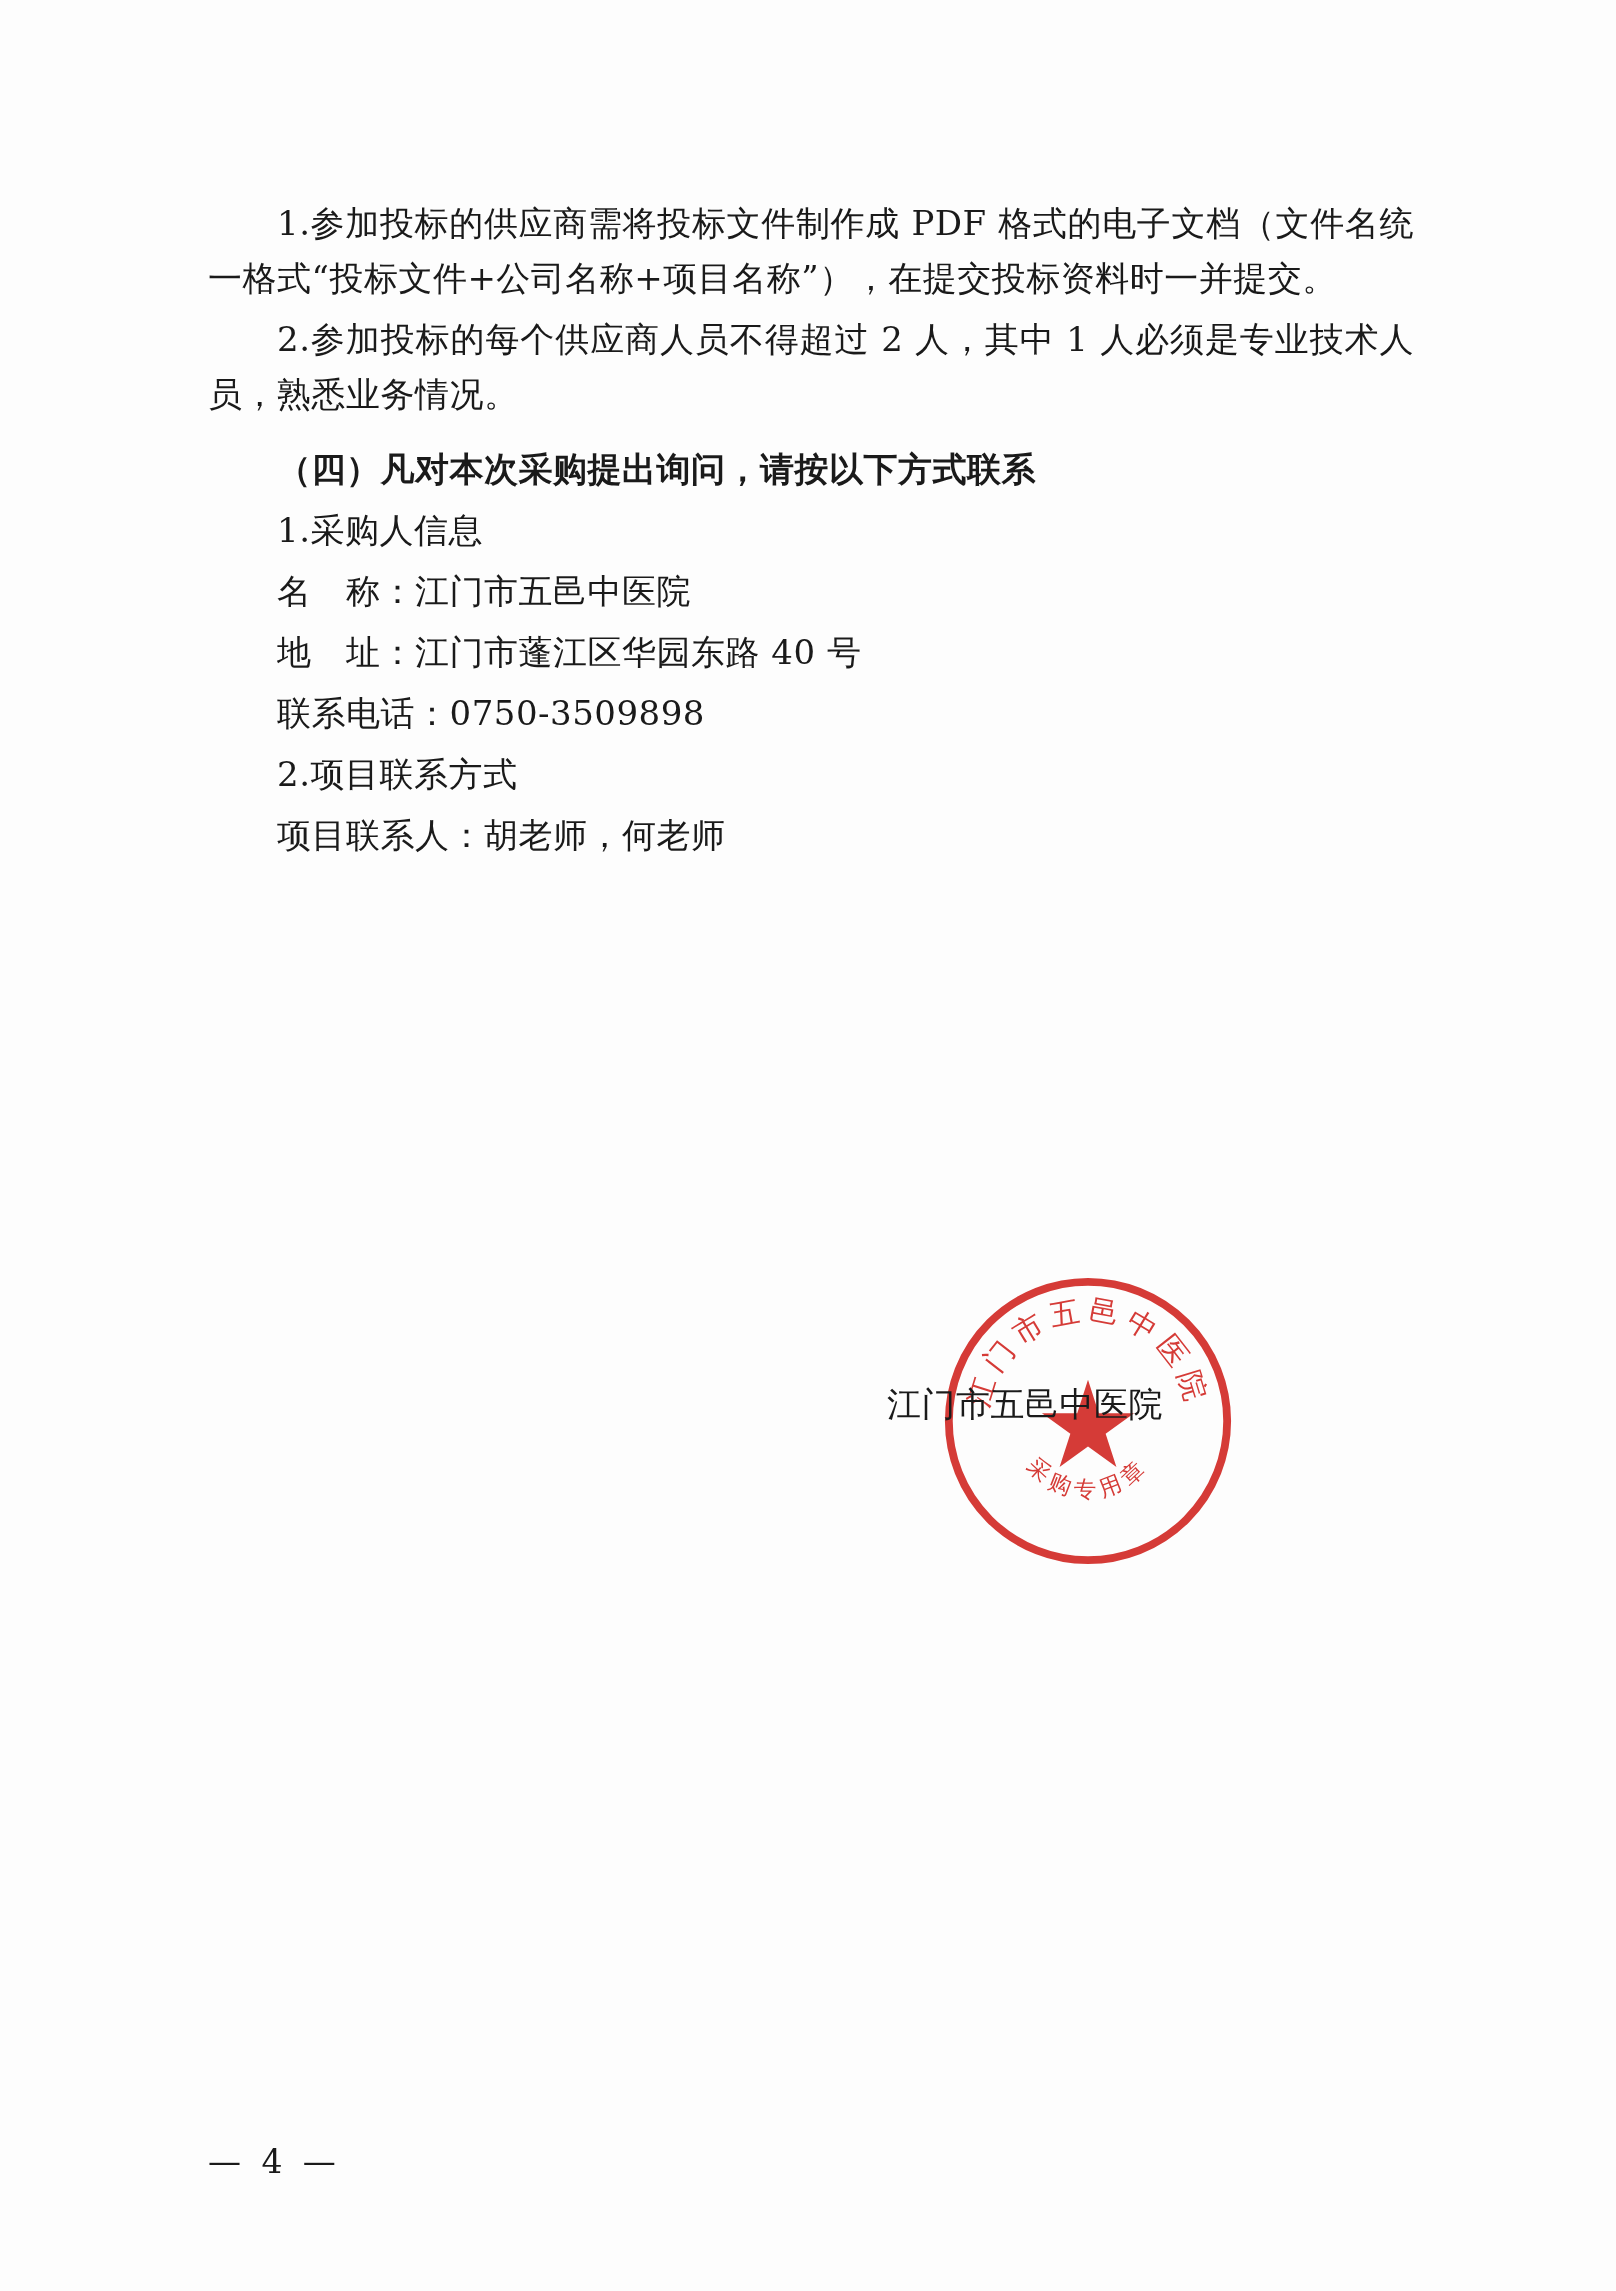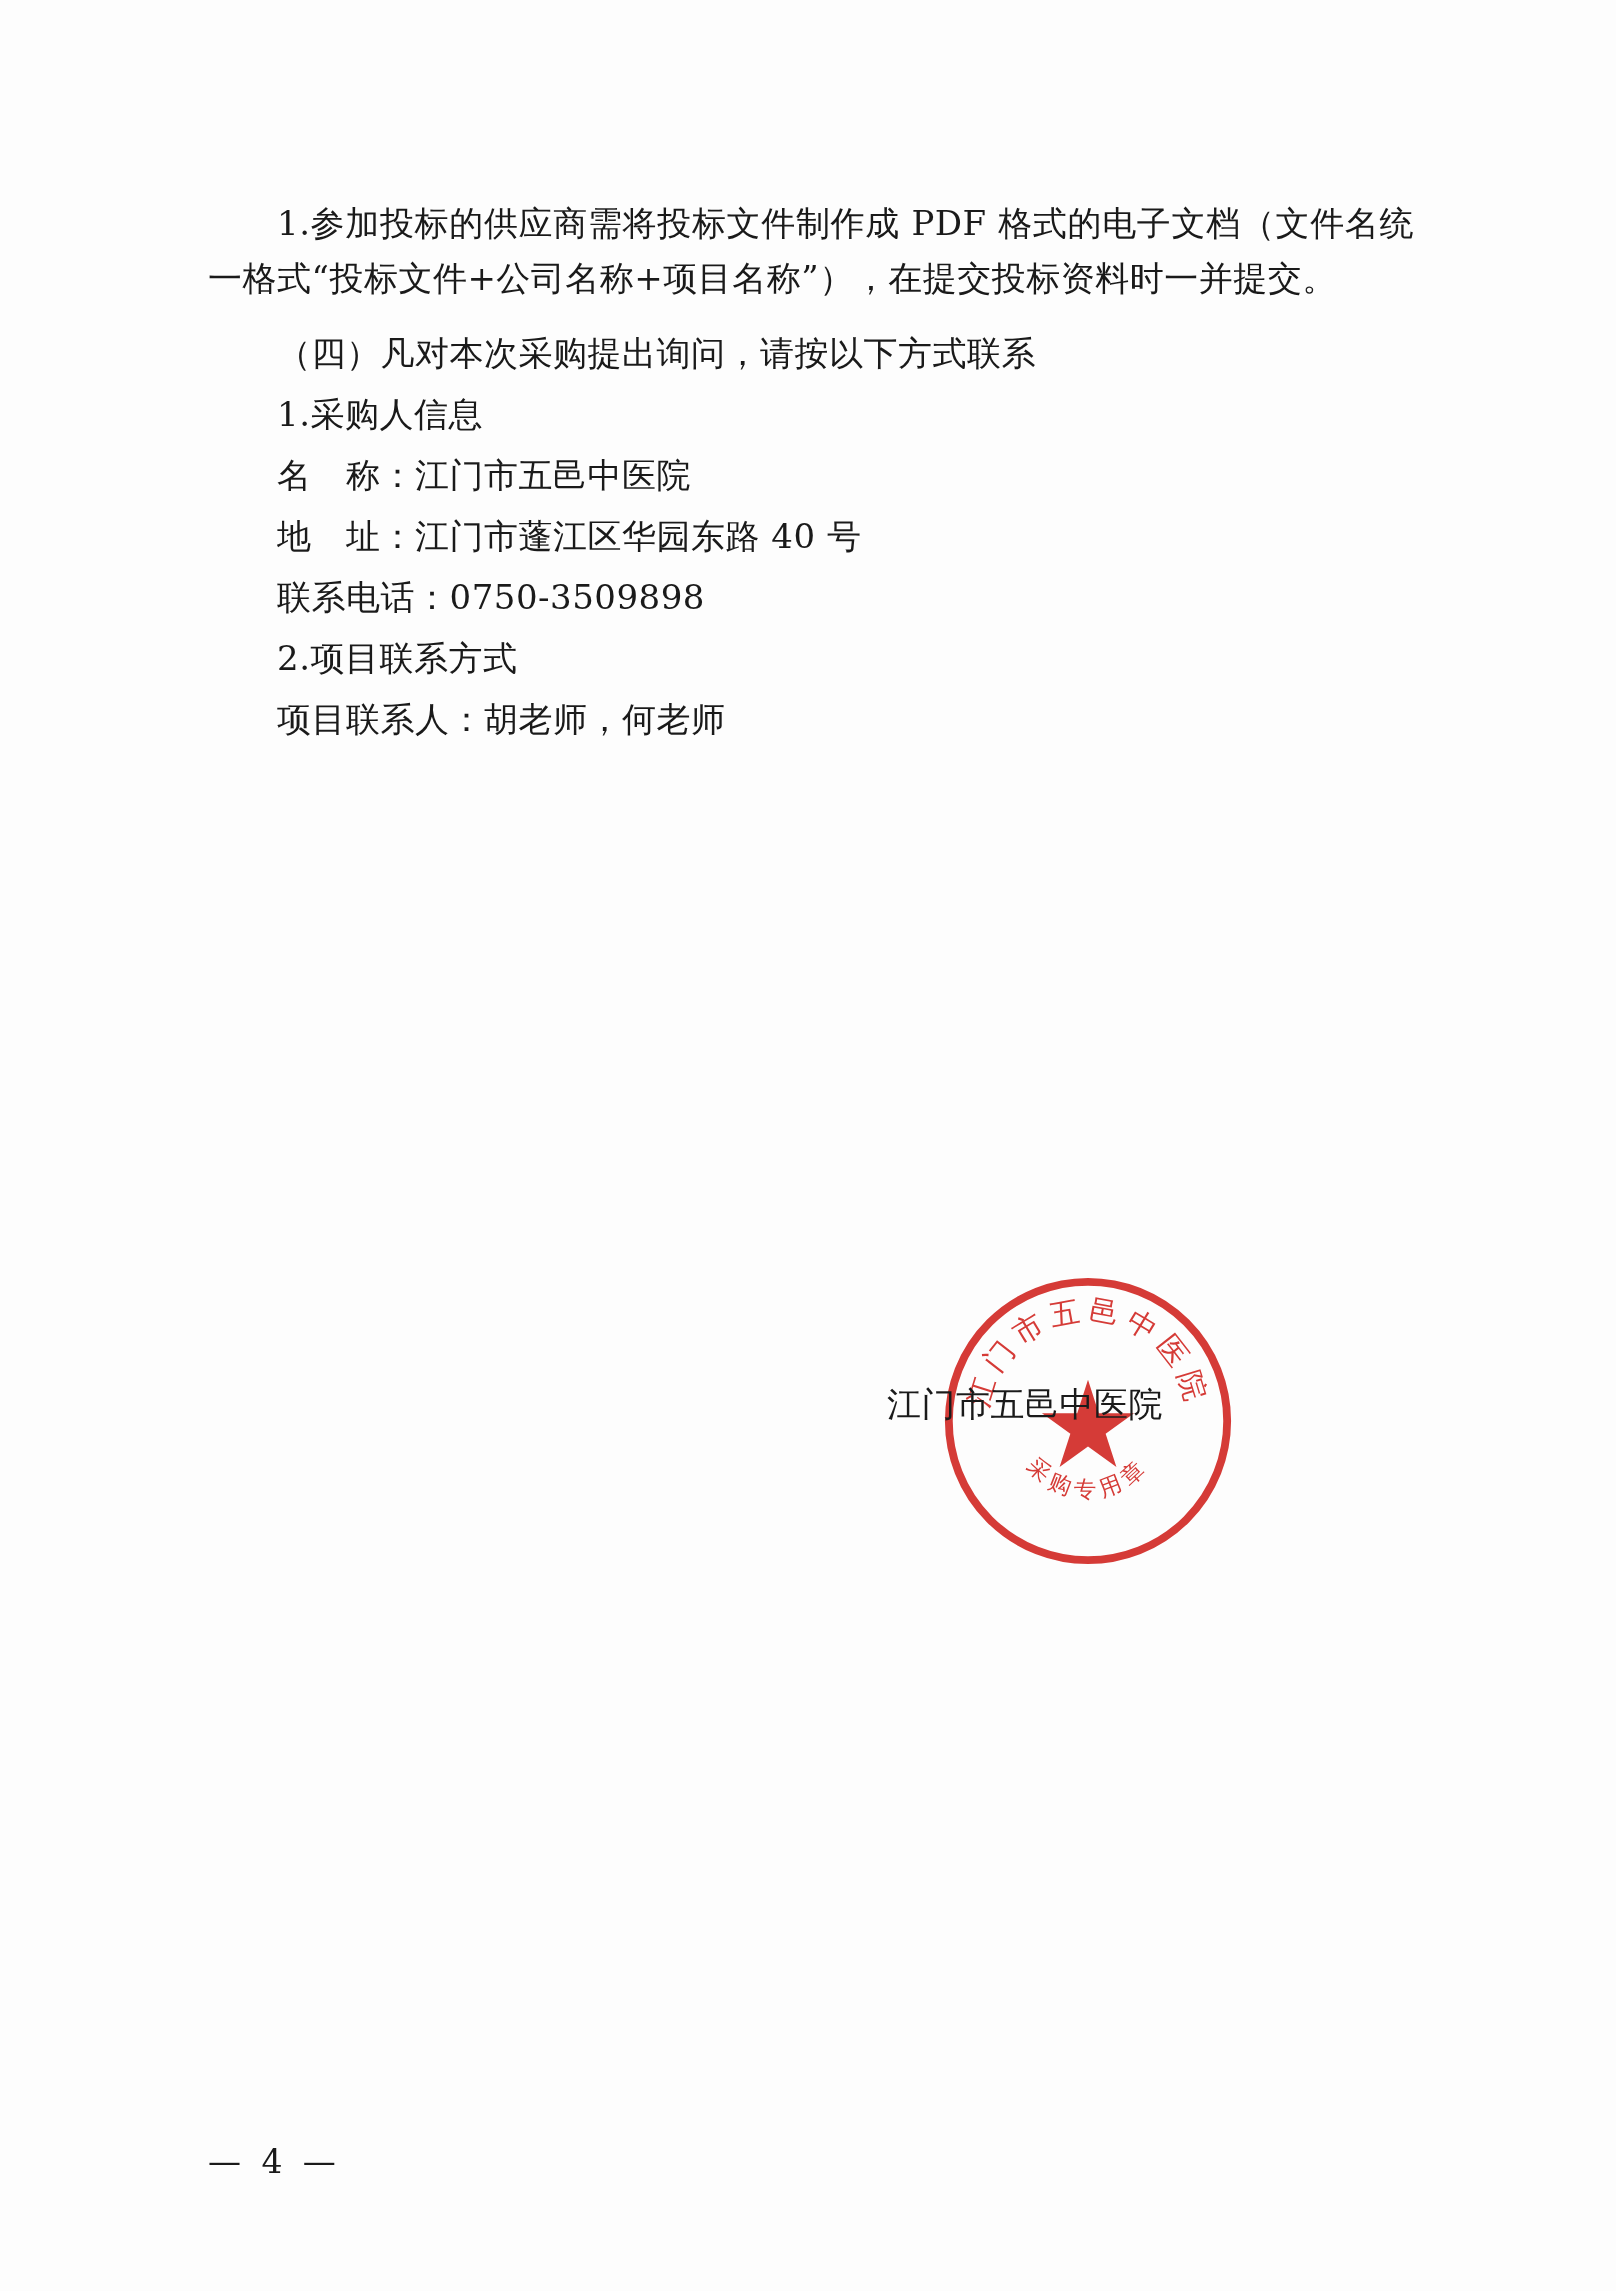--- a/index.html
+++ b/index.html
@@ -23,21 +23,21 @@
     width: 1206px;
   }
   p {
     margin: 0 0 5.9px 0;
     font-size: 34px;
     line-height: 1.62;
     letter-spacing: 0.5px;
     text-align: justify;
   }
   .indent { text-indent: 69px; }
-  .bold { font-weight: normal; margin-top: 20px; }
+  .bold { font-weight: bold; margin-top: 20px; }
 
   
   .sign-block {
     position: absolute;
     left: 887px;
     top: 1377px;
     width: 412px;
     font-size: 34px;
     line-height: 1.62;
     letter-spacing: 1px;
@@ -68,20 +68,21 @@
   }
   .footer .num { padding: 0 5.9px; }
 </style>
 </head>
 <body>
 
 <div class="page">
 
   <div class="content">
     <p class="indent">1.参加投标的供应商需将投标文件制作成 PDF 格式的电子文档（文件名统一格式“投标文件+公司名称+项目名称”），在提交投标资料时一并提交。</p>
+    <p class="indent">2.参加投标的每个供应商人员不得超过 2 人，其中 1 人必须是专业技术人员，熟悉业务情况。</p>
     <p class="indent bold">（四）凡对本次采购提出询问，请按以下方式联系</p>
     <p class="indent">1.采购人信息</p>
     <p class="indent">名　称：江门市五邑中医院</p>
     <p class="indent">地　址：江门市蓬江区华园东路 40 号</p>
     <p class="indent">联系电话：0750-3509898</p>
     <p class="indent">2.项目联系方式</p>
     <p class="indent">项目联系人：胡老师，何老师</p>
   </div>
 
   <svg class="seal" viewBox="0 0 300 300" xmlns="http://www.w3.org/2000/svg">

